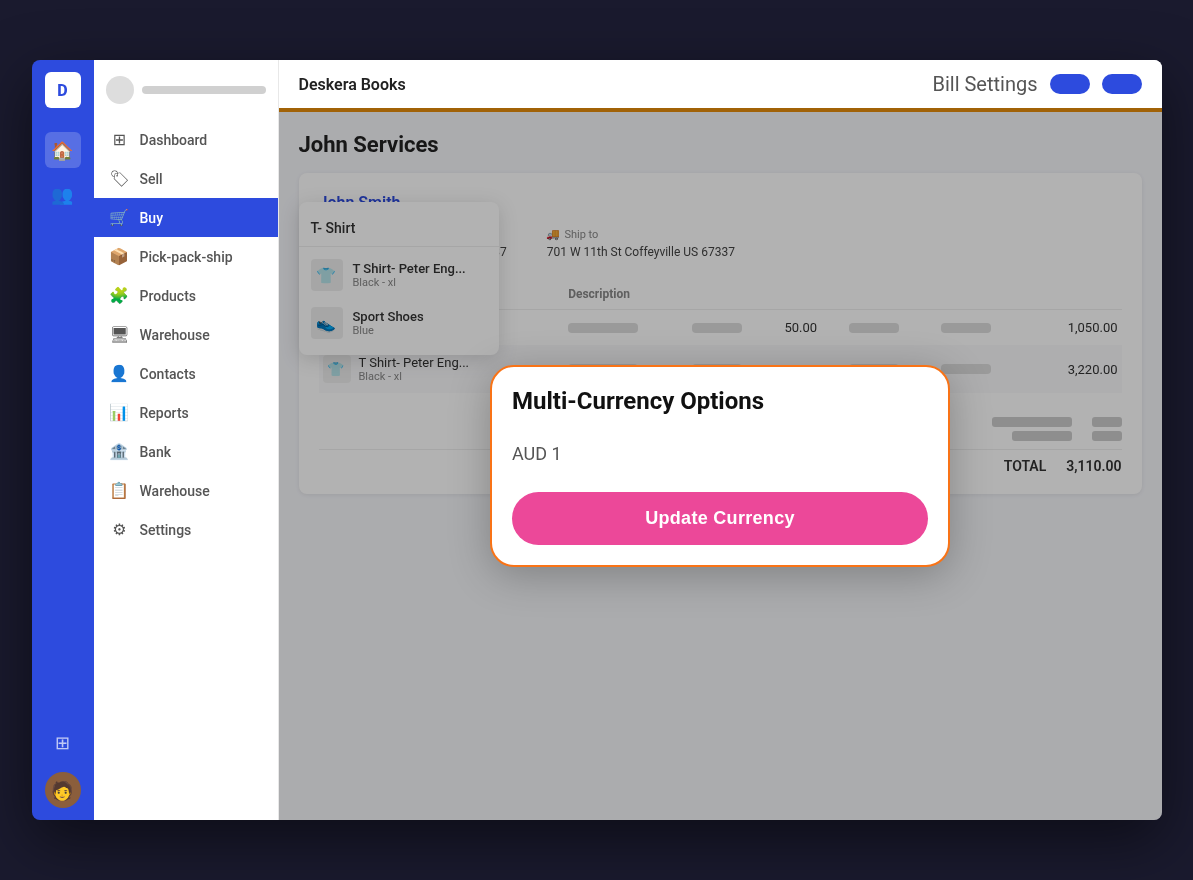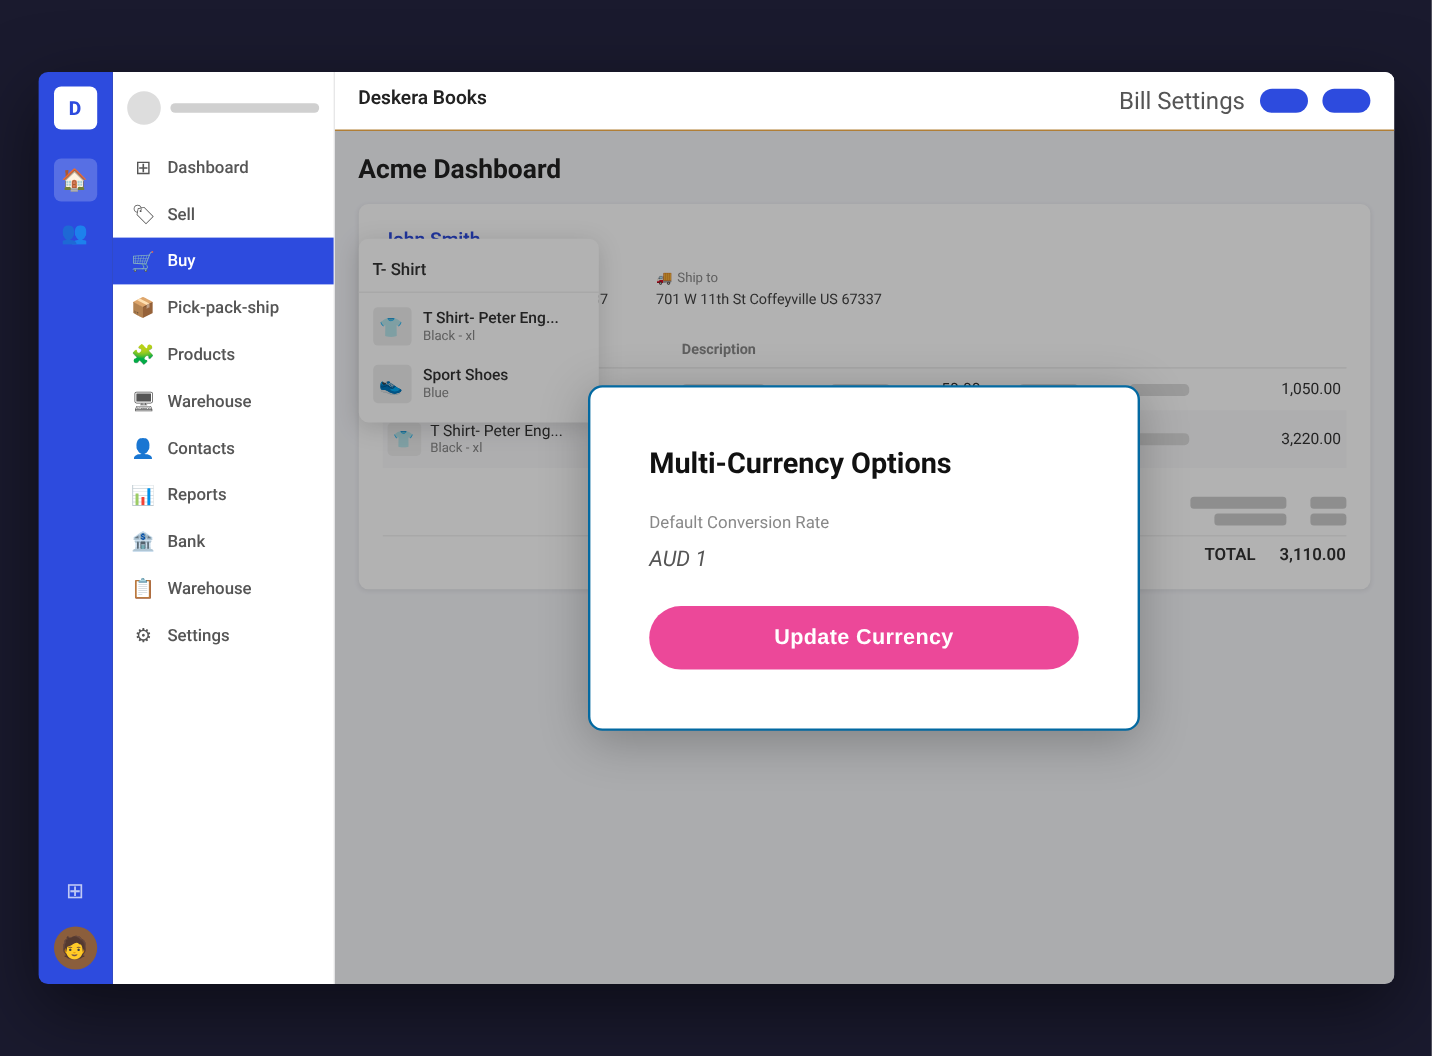--- a/index.html
+++ b/index.html
@@ -139,23 +139,23 @@
     .main-content {
       flex: 1;
       background: #f5f6fa;
       display: flex;
       flex-direction: column;
       overflow: hidden;
     }
     .main-header {
       background: #fff;
       padding: 12px 20px;
-      border-bottom: 1px solid #a16207;
-      display: flex;
-      align-items: flex-start;
+      border-bottom: 4px solid #a16207;
+      display: flex;
+      align-items: center;
       justify-content: space-between;
     }
     .main-title {
       font-size: 16px;
       font-weight: 600;
       color: #222;
     }
     .main-header-right {
       display: flex;
       align-items: center;
@@ -310,25 +310,25 @@
       position: absolute;
       top: 0; left: 0; right: 0; bottom: 0;
       background: rgba(0,0,0,0.3);
       display: flex;
       align-items: center;
       justify-content: center;
       z-index: 100;
     }
     .modal {
       background: #fff;
-      border-radius: 12px;
-      padding: 49px;
+      border-radius: 24px;
+      padding: 20px;
       width: 460px;
       box-shadow: 0 8px 40px rgba(0,0,0,0.25);
-      border: 2px solid #0369a1;
+      border: 2px solid #f97316;
     }
     .modal-title {
       font-size: 24px;
       font-weight: 700;
       color: #111;
       margin-bottom: 28px;
     }
     .modal-row {
       display: flex;
       justify-content: space-between;
@@ -352,21 +352,20 @@
     .conversion-row label {
       font-size: 14px;
       color: #888;
       margin-bottom: 12px;
       display: block;
     }
     .conversion-values {
       display: flex;
       align-items: center;
       justify-content: space-between;
-      font-style: italic;
     }
     .conversion-aud {
       font-size: 18px;
       color: #555;
     }
     .conversion-rate {
       font-size: 36px;
       font-weight: 700;
       color: #2d4bde;
     }
@@ -456,21 +455,21 @@
     <div class="main-header">
       <span class="main-title">Deskera Books</span>
       <div class="main-header-right">
         <span class="header-settings">Bill Settings</span>
         <div class="settings-toggle"></div>
         <div class="settings-toggle"></div>
       </div>
     </div>
 
     <div class="main-body">
-      <div class="document-title">Acme Dashboard</div>
+      <div class="document-title">John Services</div>
 
       <div class="document-card">
         <div class="customer-name">John Smith</div>
 
         <div class="address-row">
           <div class="address-block">
             <label>
               <span>📄</span>
               <span>Bill to</span>
             </label>
@@ -576,21 +575,20 @@
           </div>
         </div>
       </div>
 
       <div class="modal-overlay">
         <div class="modal">
           <div class="modal-title">Multi-Currency Options</div>
 
 
           <div class="conversion-row">
-            <label>Default Conversion Rate</label>
             <div class="conversion-values">
               <span class="conversion-aud">AUD 1</span>
             </div>
           </div>
 
           <button class="update-btn">Update Currency</button>
         </div>
       </div>
     </div>
   </div>

